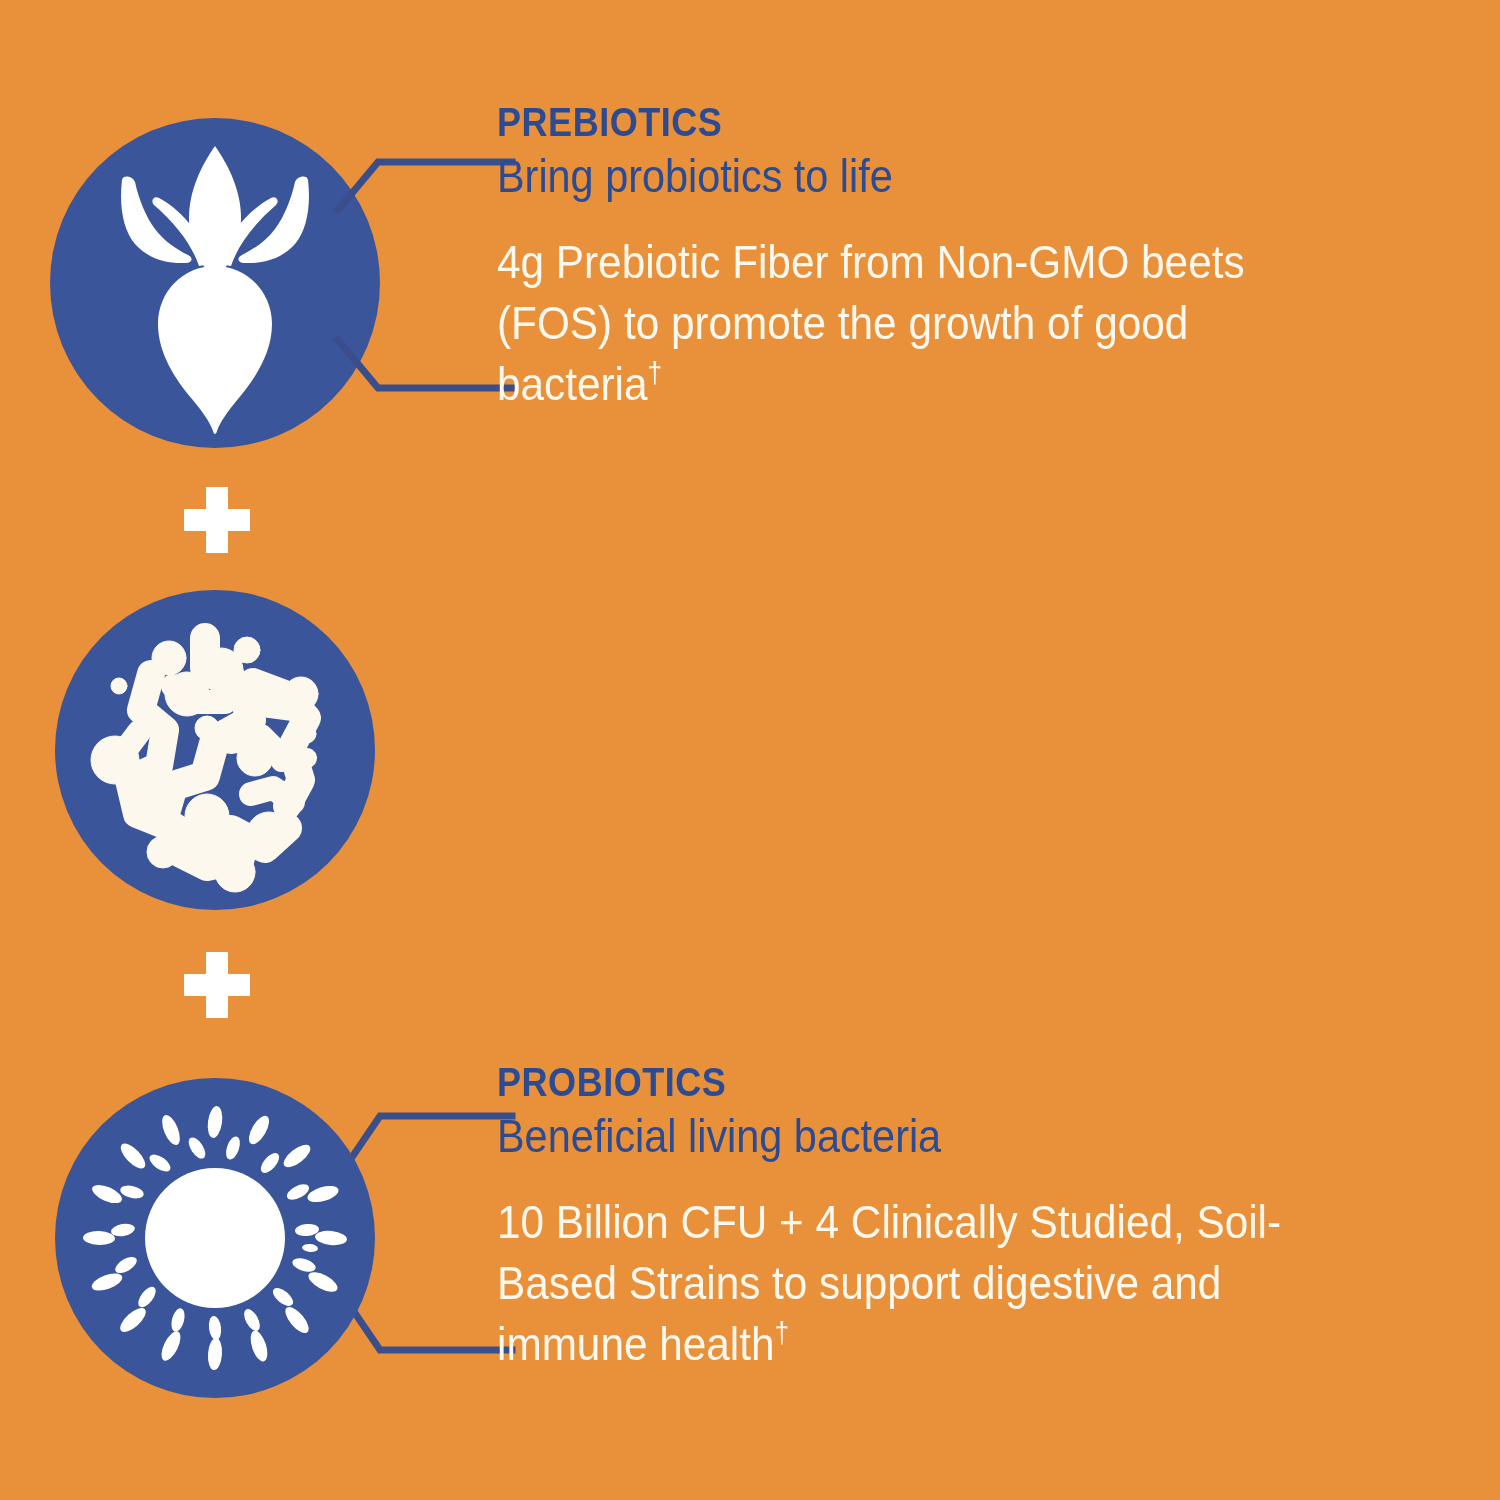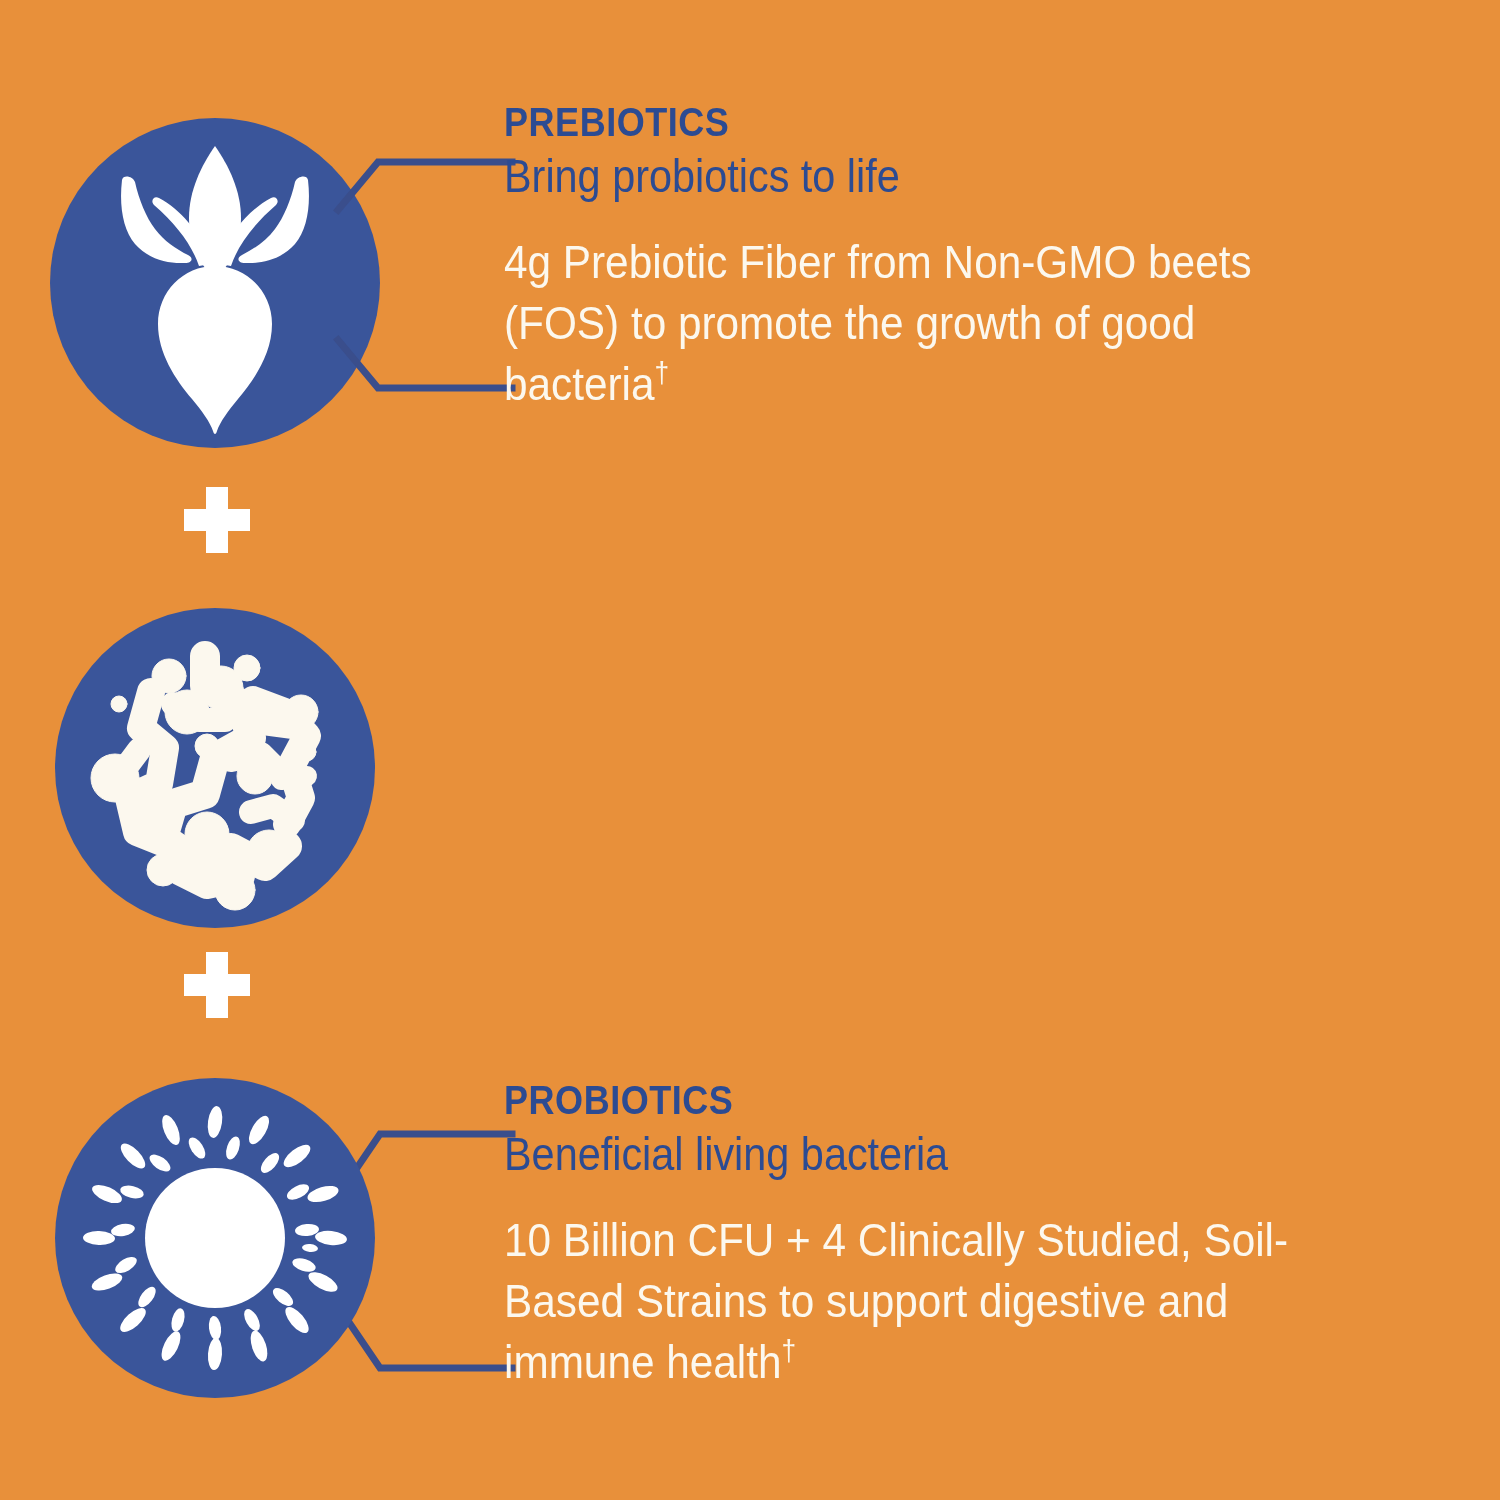--- a/index.html
+++ b/index.html
@@ -20,21 +20,21 @@
     background: #E8903A;
   }
 
   
   .row {
     position: absolute;
     left: 0;
     width: 1500px;
   }
   #row-prebiotics { top: 0px;    height: 470px; }
-  #row-probiotics { top: 486px;  height: 470px; }
+  #row-probiotics { top: 468px;  height: 470px; }
   #row-vitamind   { top: 940px;  height: 560px; }
 
   
   .icon-disc {
     position: absolute;
     border-radius: 50%;
     background: #3A559A;
   }
   #disc-prebiotics { left: 50px;  top: 118px; width: 330px; height: 330px; }
   #disc-probiotics { left: 55px;  top: 122px; width: 320px; height: 320px; }
@@ -72,21 +72,20 @@
   }
   .connector svg { display: block; width: 100%; height: 100%; }
   #conn-prebiotics { top: 110px;  height: 330px; }
   #conn-probiotics { top: 600px;  height: 330px; }
 
   
   .text-col {
     position: absolute;
     left: 497px;
     width: 950px;
-    margin-left: 7px;
   }
   #text-prebiotics { top: 100px; }
   #text-probiotics { top: 592px; }
 
   .kicker {
     color: #2C4B92;
     font-weight: bold;
     font-size: 40px;
     letter-spacing: 0.6px;
     line-height: 1.12;

